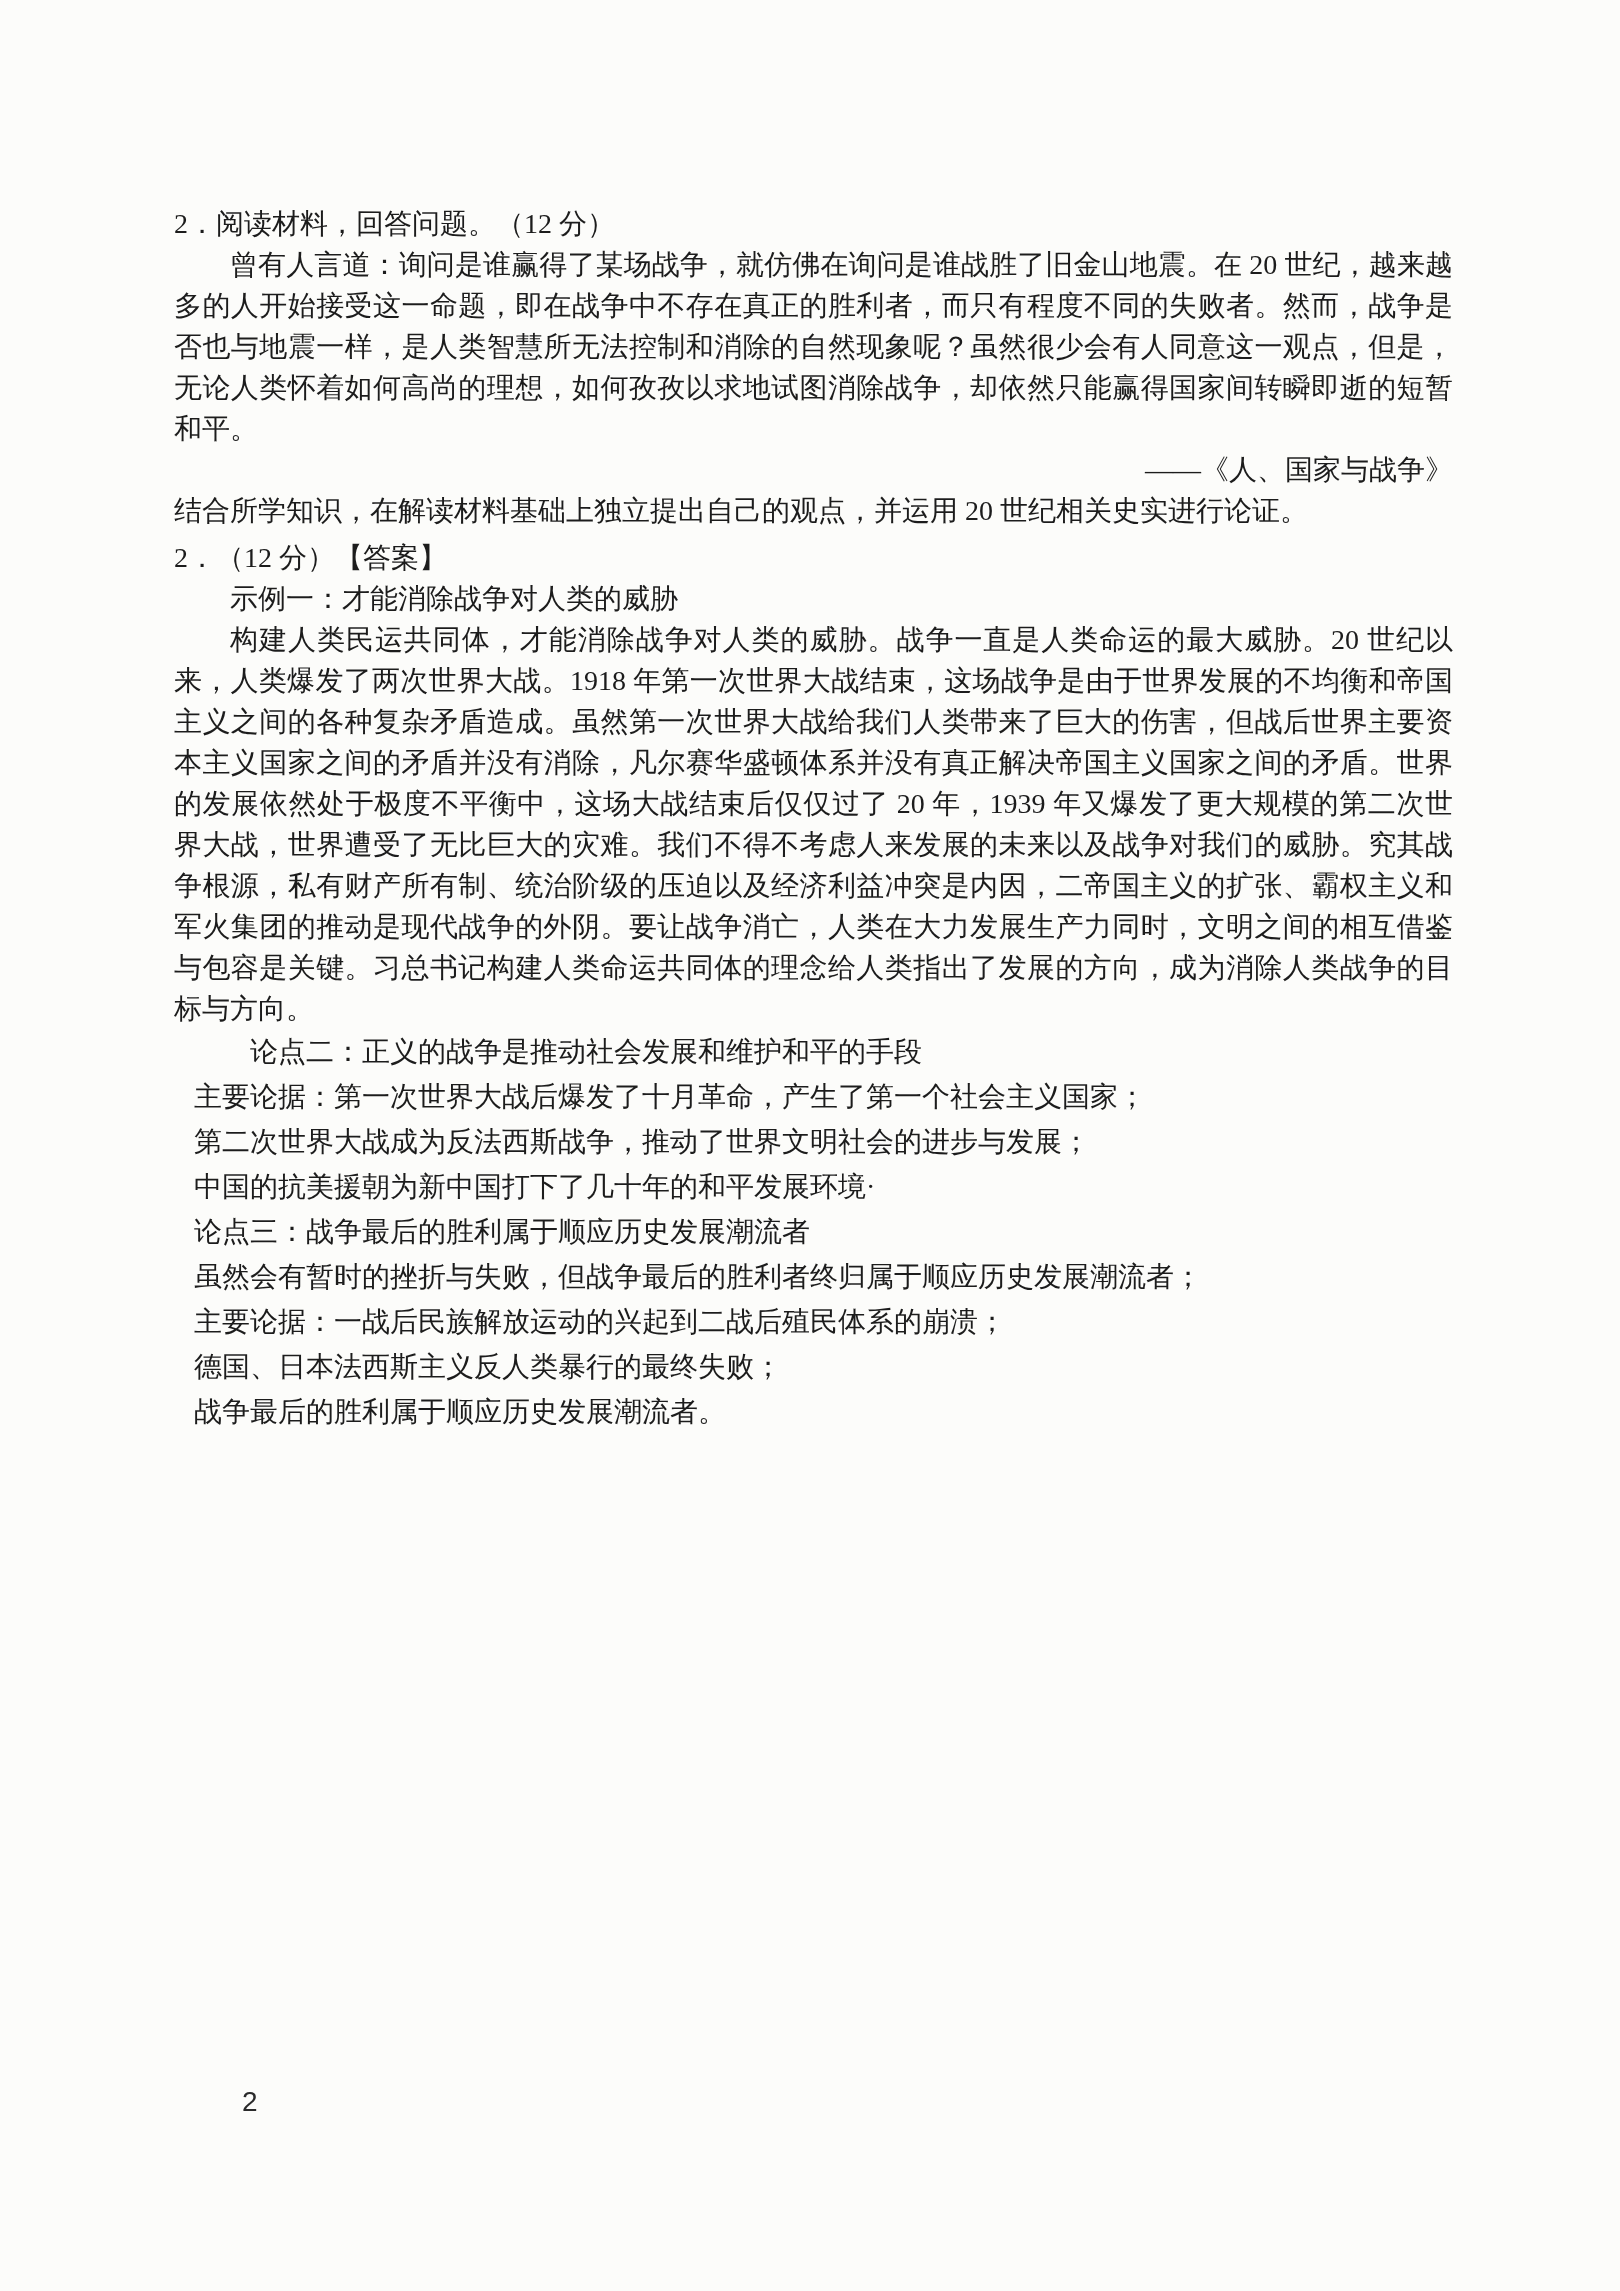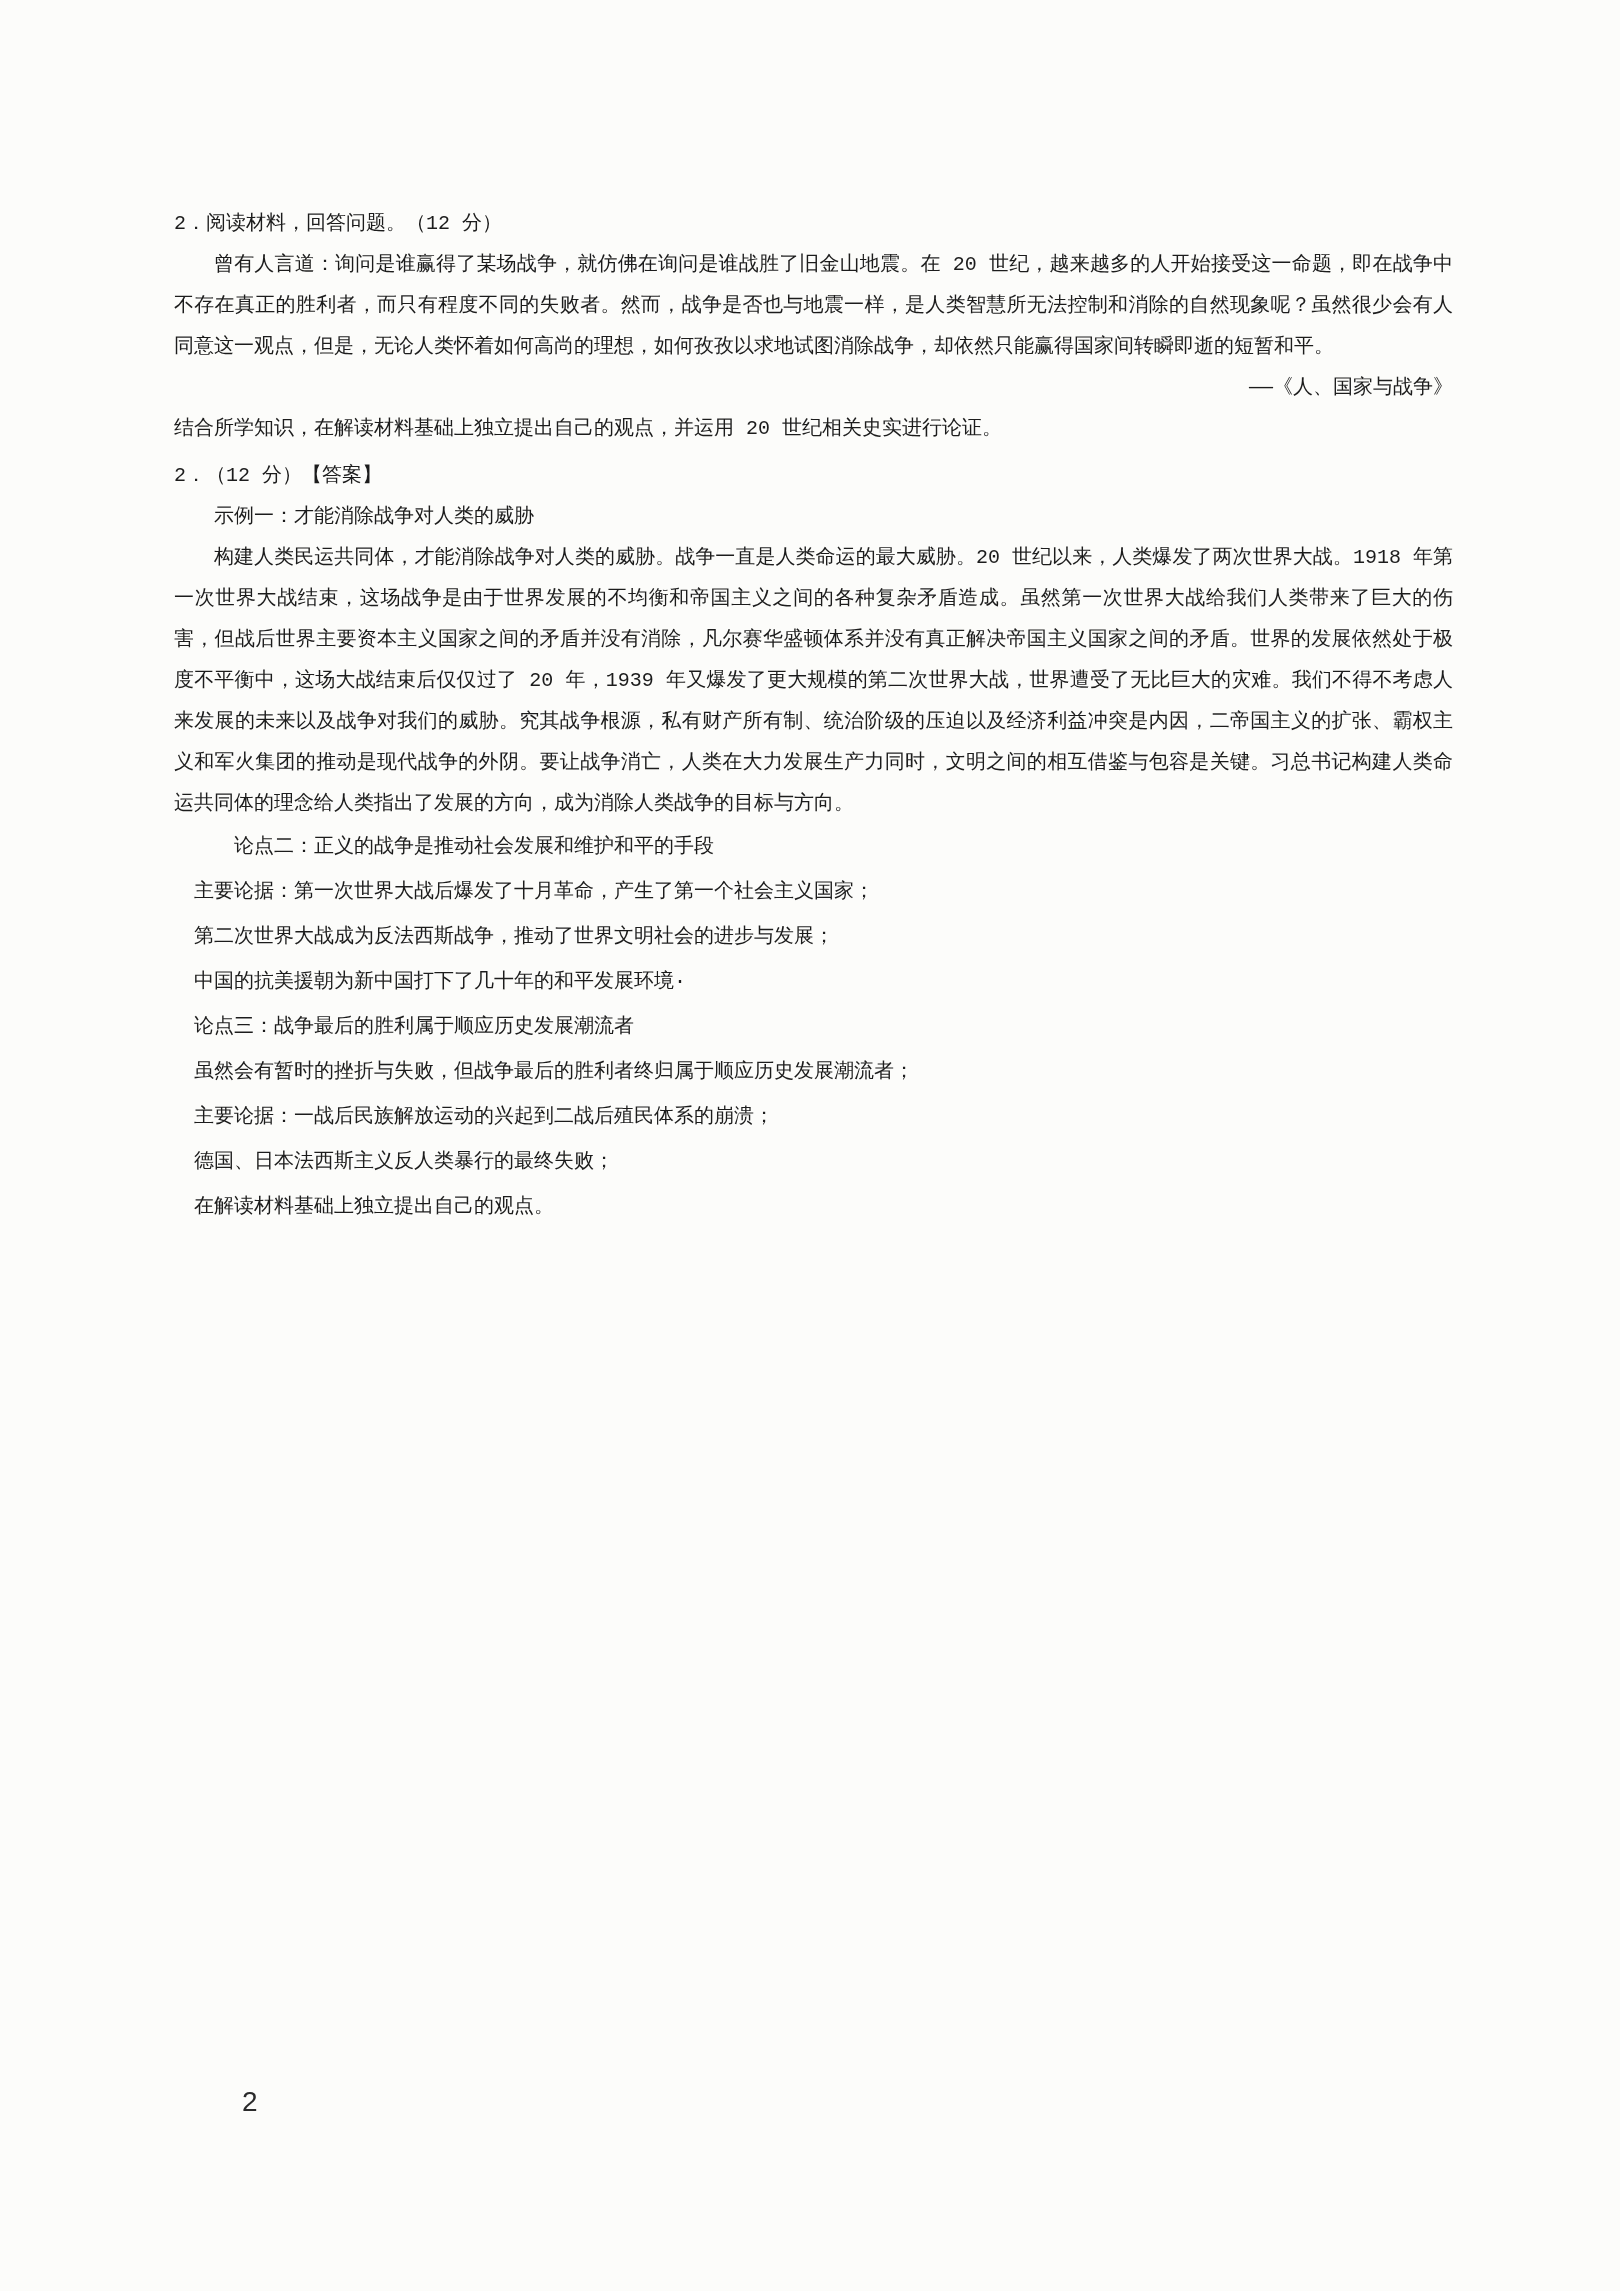--- a/index.html
+++ b/index.html
@@ -14,23 +14,22 @@
     background: #fcfcfa;
     font-family: "Liberation Serif", "DejaVu Serif", serif;
     color: #1c1c1c;
     overflow: hidden;
   }
   .content {
     position: absolute;
     left: 174px;
     top: 203px;
     width: 1279px;
-    font-size: 20px;
+    font-size: 28px;
     line-height: 41px;
-    font-family: Liberation Mono, monospace;
   }
   .content p {
     margin: 0;
     padding: 0;
   }
   .indent {
     text-indent: 2em;
   }
   .justify {
     text-align: justify;
@@ -81,20 +80,20 @@
 
       <p>主要论据：第一次世界大战后爆发了十月革命，产生了第一个社会主义国家；</p>
       <p>第二次世界大战成为反法西斯战争，推动了世界文明社会的进步与发展；</p>
       <p>中国的抗美援朝为新中国打下了几十年的和平发展环境·</p>
 
       <p>论点三：战争最后的胜利属于顺应历史发展潮流者</p>
 
       <p>虽然会有暂时的挫折与失败，但战争最后的胜利者终归属于顺应历史发展潮流者；</p>
       <p>主要论据：一战后民族解放运动的兴起到二战后殖民体系的崩溃；</p>
       <p>德国、日本法西斯主义反人类暴行的最终失败；</p>
-      <p>在解读材料基础上独立提出自己的观点。</p>
+      <p>战争最后的胜利属于顺应历史发展潮流者。</p>
     </div>
 
   </div>
 
   <div class="page-number">2</div>
 </div>
 
 
 </body></html>

